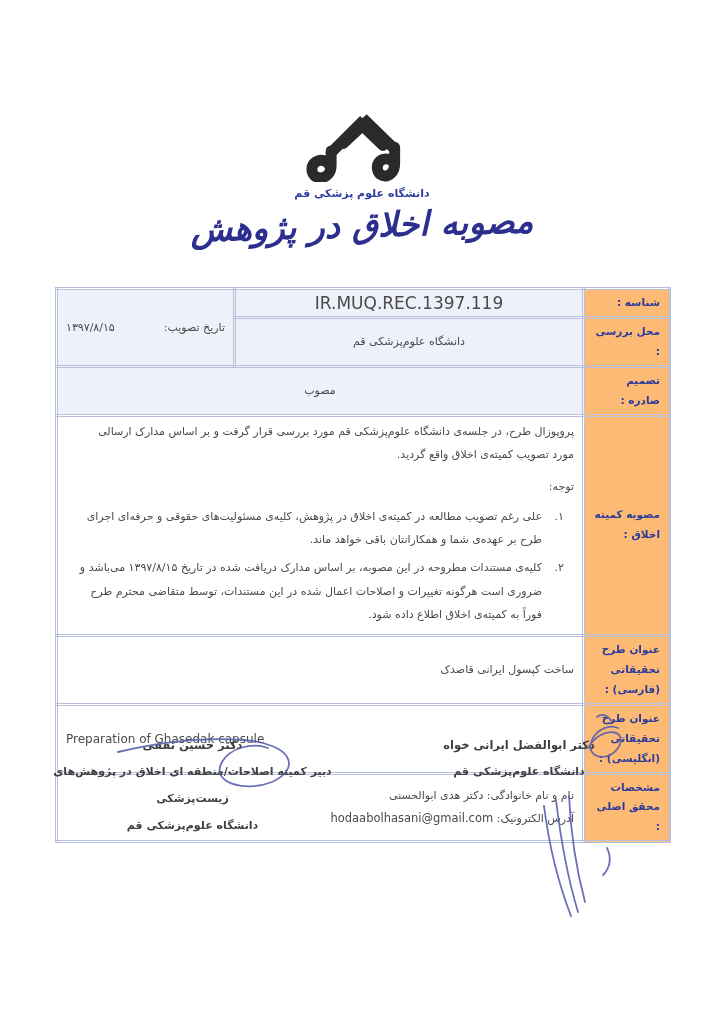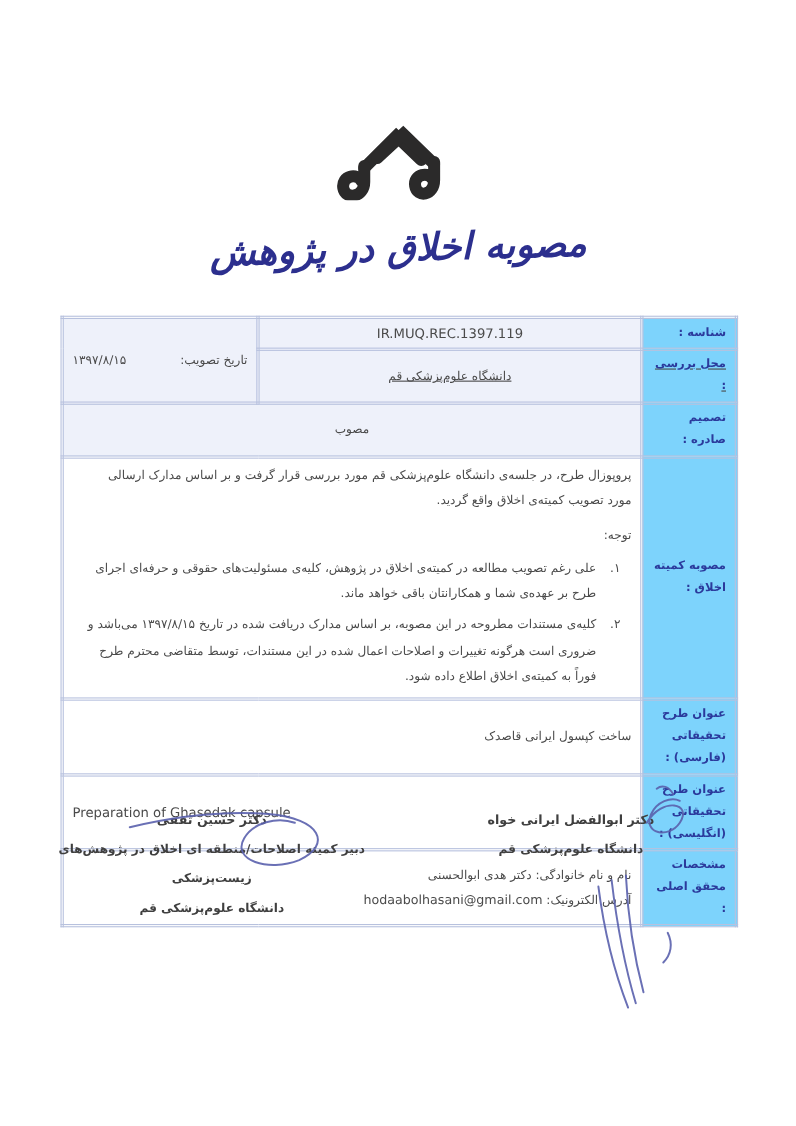--- a/index.html
+++ b/index.html
@@ -23,26 +23,26 @@
   .doc-table-wrap{position:absolute;top:287px;left:55px;width:613px;}
   table.doc{
     width:613px;border-collapse:collapse;table-layout:fixed;
     direction:rtl;font-size:11px;color:#4a4a4a;
   }
   table.doc td{
     border:3px double #b7c1de;
     padding:3px 8px;vertical-align:middle;
   }
   td.lbl{
-    background:#7dd3fc;color:#2b3a9c;font-weight:bold;
+    background:#fdba74;color:#2b3a9c;font-weight:bold;
     text-align:right;font-size:10.5px;line-height:1.9;
   }
   td.tint{background:#eef1fa;}
   td.center{text-align:center;}
-  .row-a{height:28px;} .row-b{height:30px;text-decoration:underline;} .row-c{height:30px;}
+  .row-a{height:28px;} .row-b{height:30px;} .row-c{height:30px;}
   .row-fa{height:55px;} .row-en{height:47px;} .row-res{height:56px;}
   td.lbl-top{vertical-align:top;padding-top:8px;}
   .date-cell{padding:0 16px;}
   .date-inner{display:flex;justify-content:space-between;align-items:center;direction:rtl;}
   .committee-cell{padding:8px 14px 10px 14px;line-height:2.15;text-align:right;}
   .committee-par{margin:0 0 6px 16px;}
   .note-word{margin:8px 0 6px 0;}
   .note-item{display:flex;direction:rtl;margin:0 10px 4px 10px;}
   .note-num{flex:0 0 22px;}
   .note-text{flex:1;}
@@ -67,35 +67,36 @@
 
 <div class="logo-wrap">
   <svg width="118" height="84" viewBox="0 0 130 92">
     <g stroke="#2b2a2a" stroke-width="12" fill="none" stroke-linecap="round" stroke-linejoin="miter">
       <path d="M31 60 L63 28 L88 52"></path>
       <path d="M31 58 L31 74 C31 90 12 92 10 80 C8 68 24 64 29 74"></path>
       <path d="M44 50 L70 26 L101 56"></path>
       <path d="M101 54 L101 72 C101 88 84 90 82 78 C80 66 96 63 100 72"></path>
     </g>
   </svg>
+  <div class="logo-caption">دانشگاه علوم پزشکی قم</div>
 </div>
 
 <div class="callig">مصوبه اخلاق در پژوهش</div>
 
 <div class="doc-table-wrap">
   <table class="doc">
     <colgroup>
         <col style="width:86px">
         <col style="width:349px">
         <col style="width:178px">
       </colgroup>
     <tbody>
         <tr class="row-a">
       <td class="lbl">شناسه :</td>
-      <td class="tint center" style="direction:ltr;font-size:12px;">IR.MUQ.REC.1397.119</td>
+      <td class="tint center" style="direction:ltr;font-size:17px;">IR.MUQ.REC.1397.119</td>
       <td class="tint date-cell" rowspan="2">
         <div class="date-inner">
           <span>تاریخ تصویب:</span>
           <span>۱۳۹۷/۸/۱۵</span>
         </div>
       </td>
     </tr>
     <tr class="row-b">
       <td class="lbl">محل بررسی :</td>
       <td class="tint center">دانشگاه علوم‌پزشکی قم</td>

